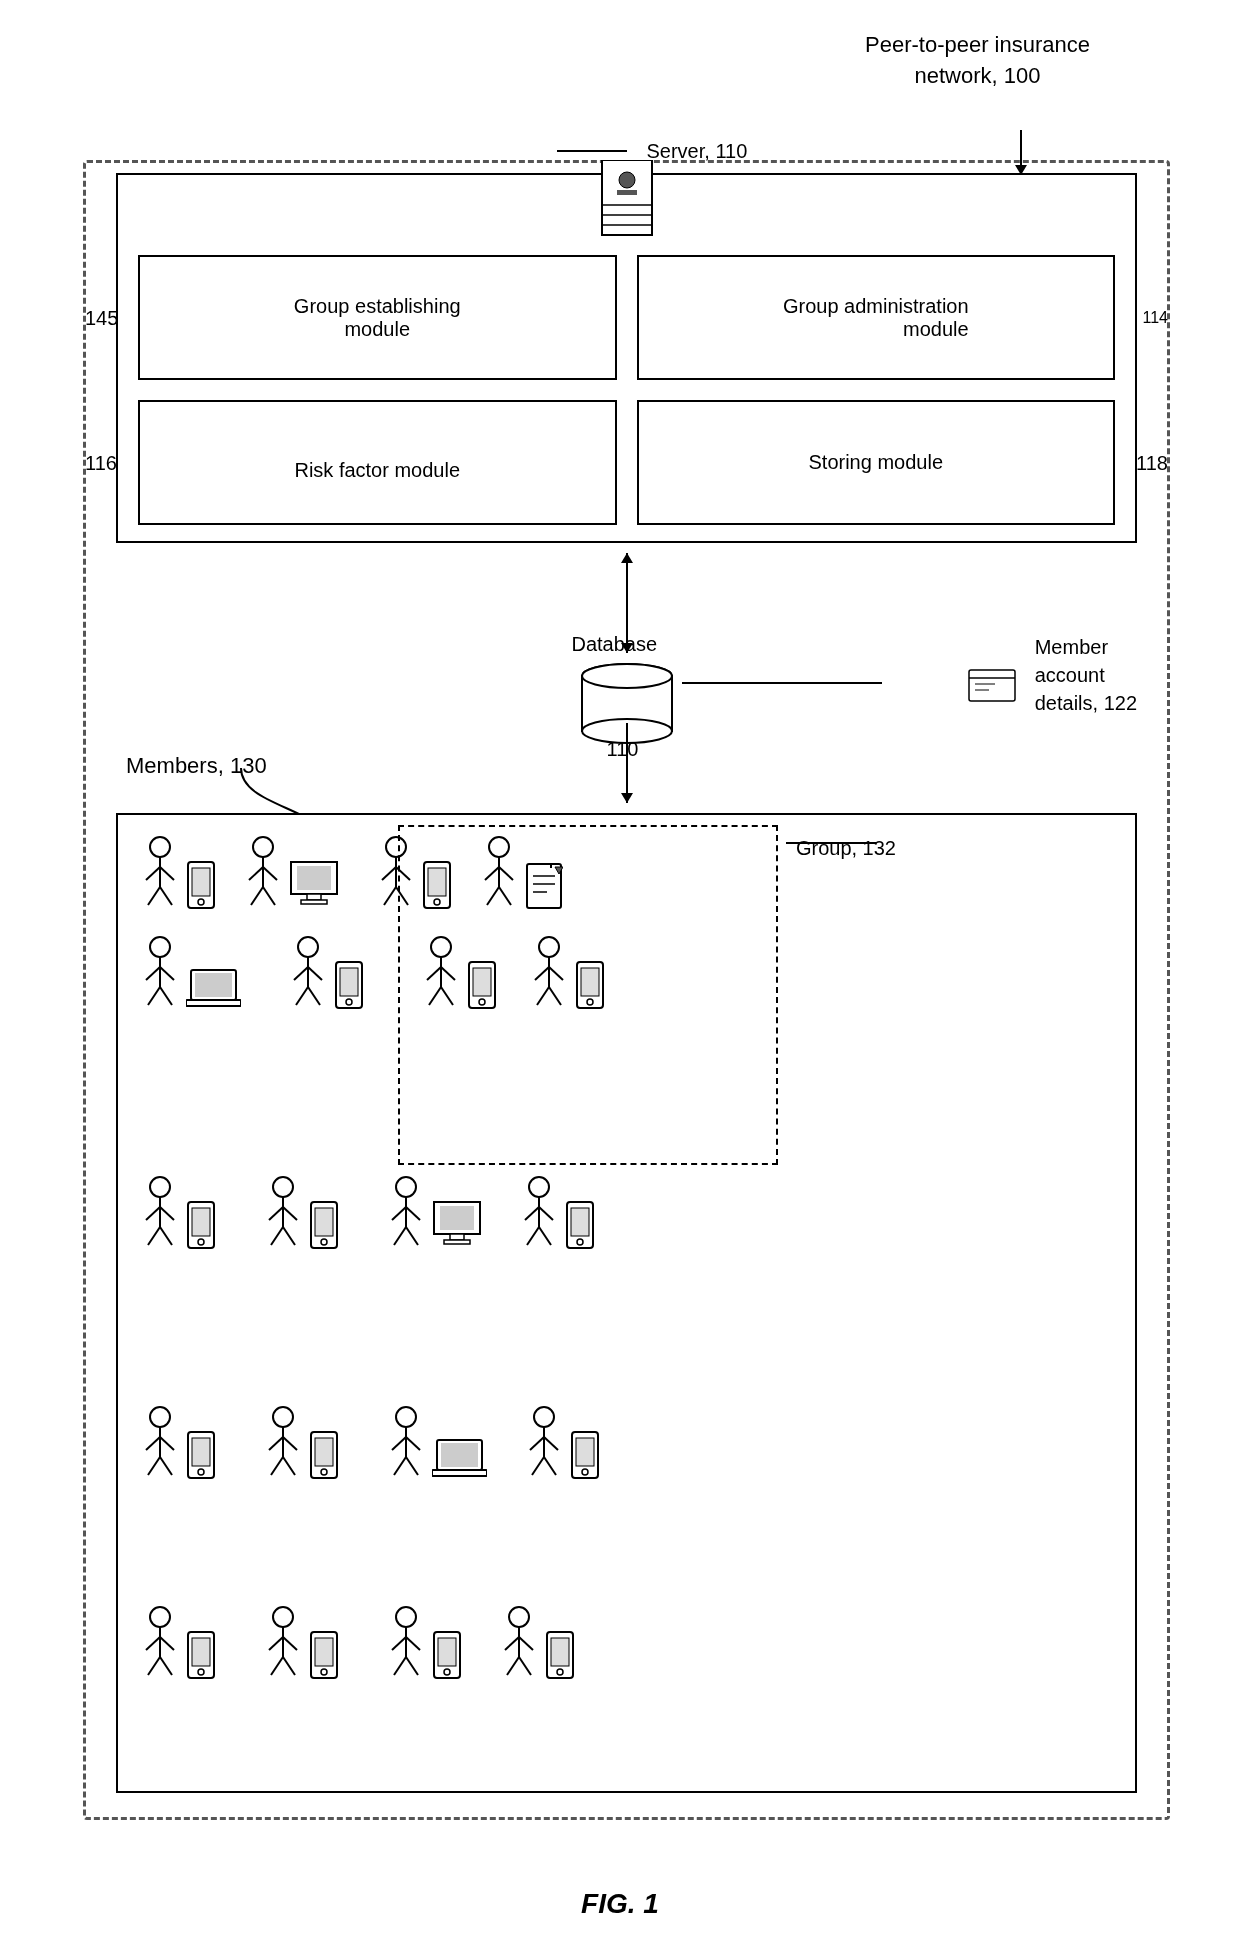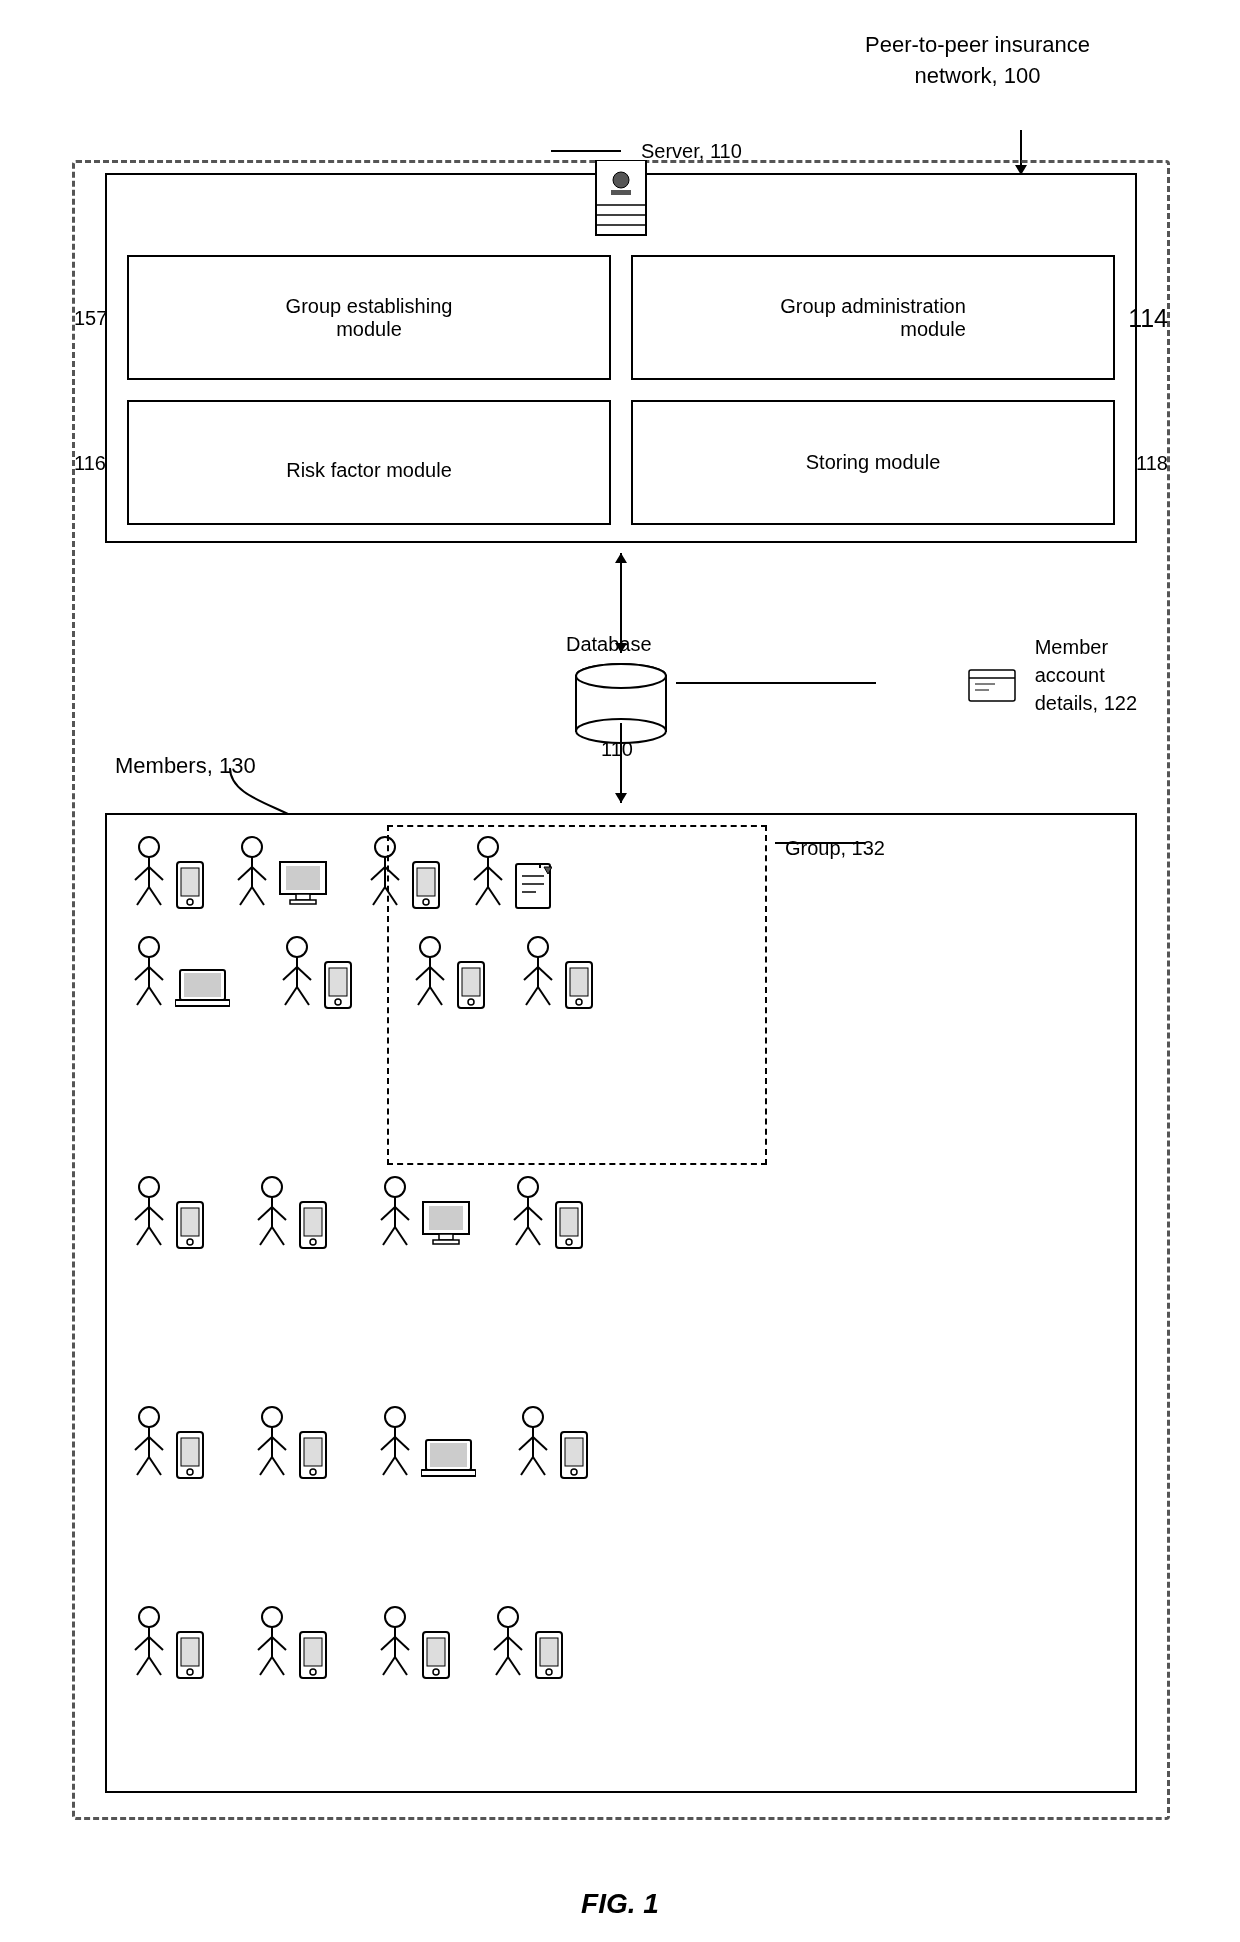--- a/index.html
+++ b/index.html
@@ -28,21 +28,21 @@
       margin-bottom: 1px;
       position: absolute;
       top: 0;
       right: 80px;
     }
 
     
     .main-box {
       position: absolute;
       top: 130px;
-      left: 2px;
+      left: 13px;
       right: 0;
       height: 1660px;
       border: 3px dashed #555;
       border-radius: 4px;
     }
 
     
     .server-section {
       position: absolute;
       top: 10px;
@@ -233,29 +233,29 @@
           <line x1="10" y1="55" x2="60" y2="55" stroke="#000" stroke-width="1.5"></line>
           <line x1="10" y1="65" x2="60" y2="65" stroke="#000" stroke-width="1.5"></line>
           <circle cx="35" cy="20" r="8" fill="#555" stroke="#000" stroke-width="1"></circle>
           <rect x="25" y="30" width="20" height="5" fill="#555"></rect>
         </svg>
       </div>
 
       <div class="modules-grid">
 
         <div class="module-box">
-          <span style="position:absolute; left:-55px; top:50%; transform:translateY(-50%); font-size:20px;">157</span>
+          <span style="position:absolute; left:-55px; top:50%; transform:translateY(-50%); font-size:20px;">145</span>
           <span style="white-space:pre-line; text-align:center;">Group establishing
 module</span>
         </div>
 
         <div class="module-box">
           <span style="white-space:pre-line; text-align:right;">Group administration
 module</span>
-          <span style="position:absolute; right:-55px; top:50%; transform:translateY(-50%); font-size:25px;">114</span>
+          <span style="position:absolute; right:-55px; top:50%; transform:translateY(-50%); font-size:16px;">114</span>
         </div>
 
         <div class="module-box">
           <span style="position:absolute; left:-55px; top:50%; transform:translateY(-50%); font-size:20px;">116</span>
           <span style="white-space:pre-line; text-align:center;margin-top:16px;">Risk factor module</span>
         </div>
 
         <div class="module-box">
           <span style="white-space:pre-line; text-align:center;">Storing module</span>
           <span style="position:absolute; right:-55px; top:50%; transform:translateY(-50%); font-size:20px;">118</span>

